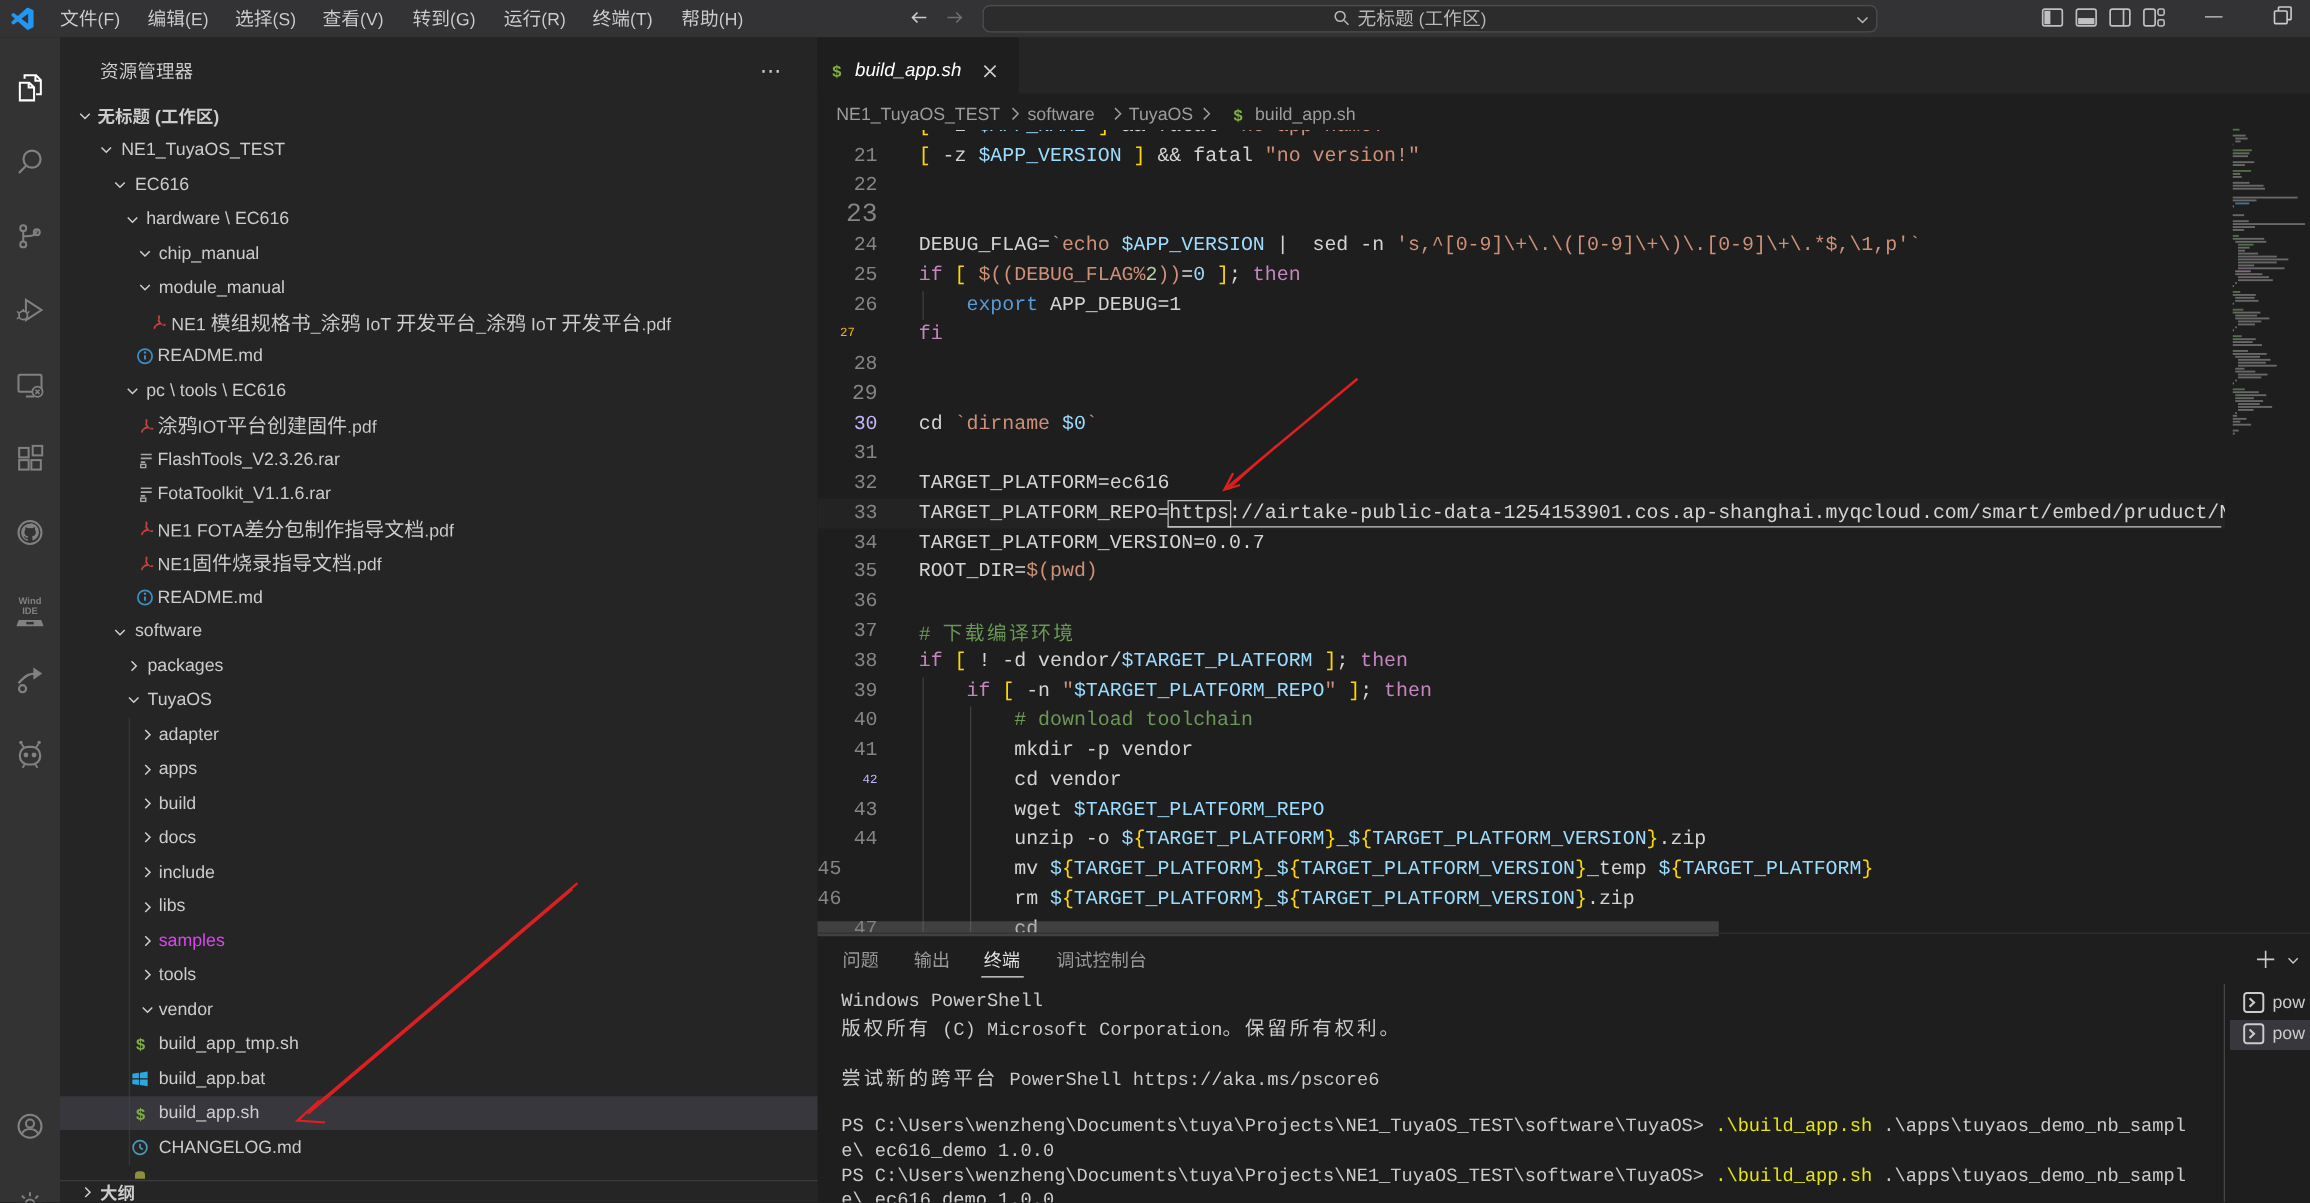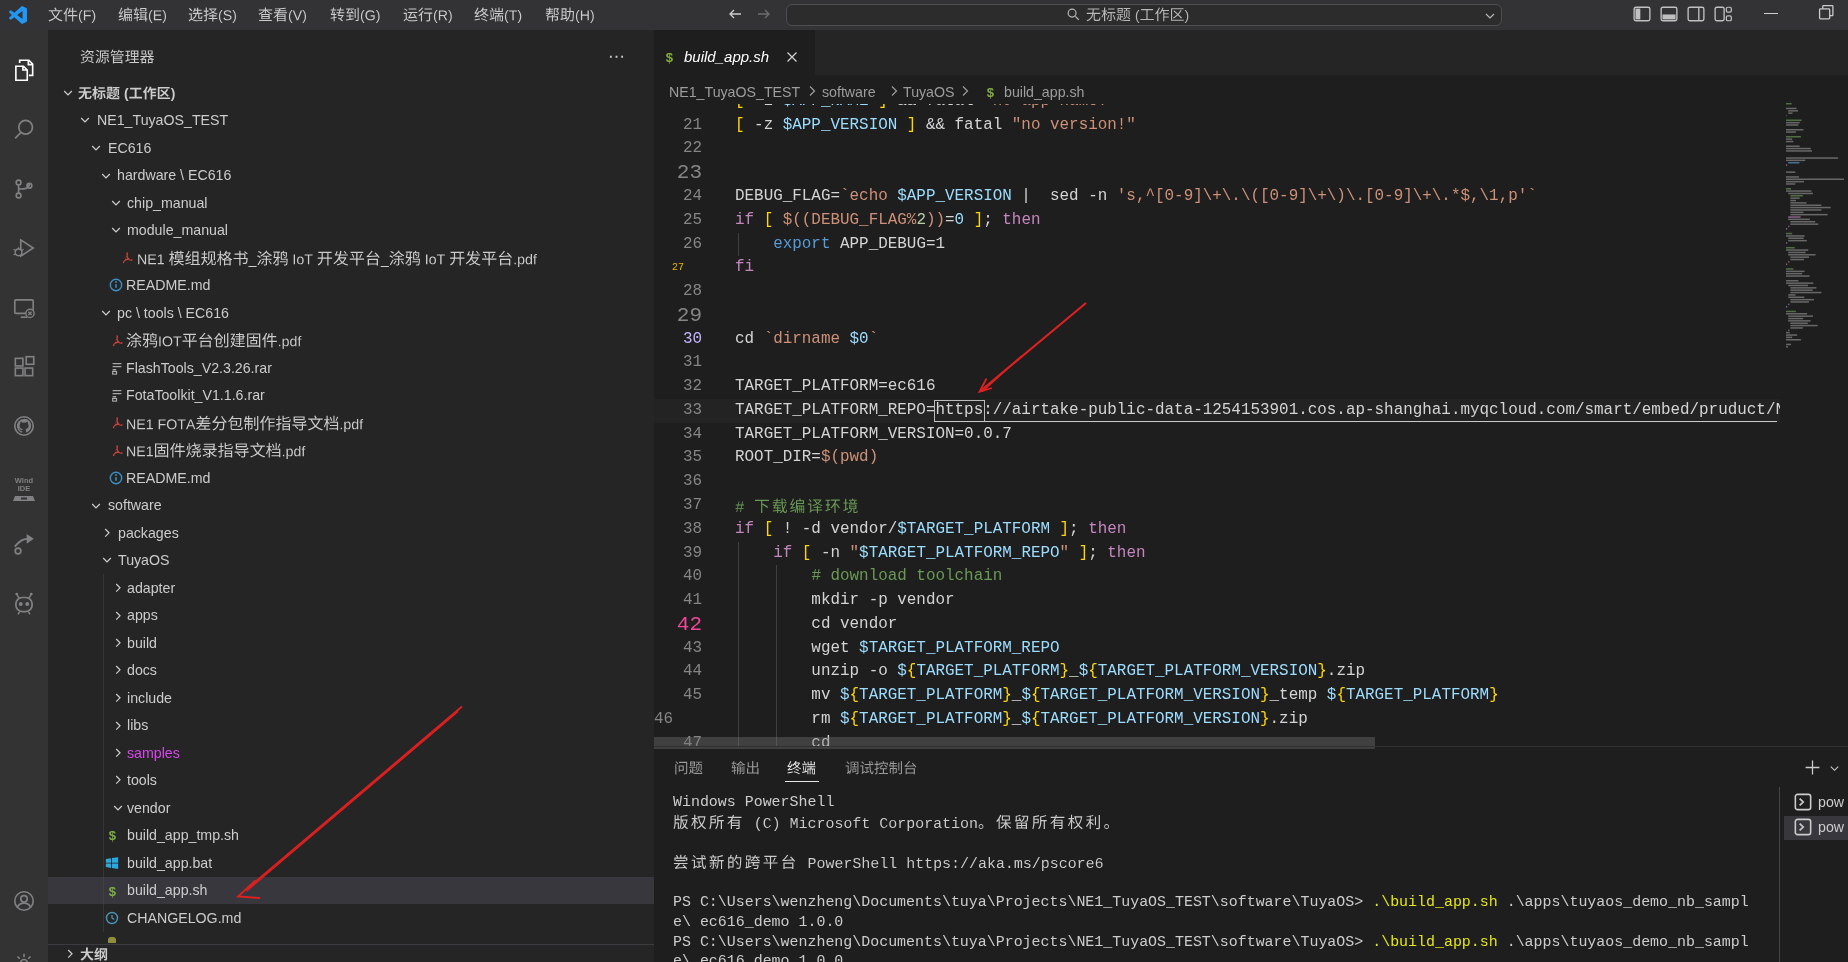--- a/index.html
+++ b/index.html
@@ -353,37 +353,37 @@
 </div>
 <div style="position:absolute;left:654px;top:106px;width:48px;height:640px;overflow:hidden">
 <div style="position:absolute;left:0;top:7.6px;width:48px;height:23.77px;line-height:23.77px;font-family:'Liberation Mono';font-size:15.92px;color:#858585;text-align:right;white-space:pre">21</div>
 <div style="position:absolute;left:0;top:31.4px;width:48px;height:23.77px;line-height:23.77px;font-family:'Liberation Mono';font-size:15.92px;color:#858585;text-align:right;white-space:pre">22</div>
 <div style="position:absolute;left:0;top:55.2px;width:48px;height:23.77px;line-height:23.77px;font-family:'Liberation Mono';font-size:21px;color:#858585;text-align:right;white-space:pre">23</div>
 <div style="position:absolute;left:0;top:78.9px;width:48px;height:23.77px;line-height:23.77px;font-family:'Liberation Mono';font-size:15.92px;color:#858585;text-align:right;white-space:pre">24</div>
 <div style="position:absolute;left:0;top:102.7px;width:48px;height:23.77px;line-height:23.77px;font-family:'Liberation Mono';font-size:15.92px;color:#858585;text-align:right;white-space:pre">25</div>
 <div style="position:absolute;left:0;top:126.5px;width:48px;height:23.77px;line-height:23.77px;font-family:'Liberation Mono';font-size:15.92px;color:#858585;text-align:right;white-space:pre">26</div>
 <div style="position:absolute;left:0;top:150.2px;width:48px;height:23.77px;line-height:23.77px;font-family:'Liberation Mono';font-size:10px;color:#eab308;text-align:center;white-space:pre">27</div>
 <div style="position:absolute;left:0;top:174.0px;width:48px;height:23.77px;line-height:23.77px;font-family:'Liberation Mono';font-size:15.92px;color:#858585;text-align:right;white-space:pre">28</div>
-<div style="position:absolute;left:0;top:197.8px;width:48px;height:23.77px;line-height:23.77px;font-family:'Liberation Mono';font-size:21px;color:#858585;text-align:right;white-space:pre">29</div>
+<div style="position:absolute;left:0;top:197.8px;width:48px;height:23.77px;line-height:23.77px;font-family:'Liberation Mono';font-size:17px;color:#858585;text-align:right;white-space:pre">29</div>
 <div style="position:absolute;left:0;top:221.5px;width:48px;height:23.77px;line-height:23.77px;font-family:'Liberation Mono';font-size:15.92px;color:#c4b5fd;text-align:right;white-space:pre">30</div>
 <div style="position:absolute;left:0;top:245.3px;width:48px;height:23.77px;line-height:23.77px;font-family:'Liberation Mono';font-size:15.92px;color:#858585;text-align:right;white-space:pre">31</div>
 <div style="position:absolute;left:0;top:269.1px;width:48px;height:23.77px;line-height:23.77px;font-family:'Liberation Mono';font-size:15.92px;color:#858585;text-align:right;white-space:pre">32</div>
 <div style="position:absolute;left:0;top:292.9px;width:48px;height:23.77px;line-height:23.77px;font-family:'Liberation Mono';font-size:15.92px;color:#858585;text-align:right;white-space:pre">33</div>
 <div style="position:absolute;left:0;top:316.6px;width:48px;height:23.77px;line-height:23.77px;font-family:'Liberation Mono';font-size:15.92px;color:#858585;text-align:right;white-space:pre">34</div>
 <div style="position:absolute;left:0;top:340.4px;width:48px;height:23.77px;line-height:23.77px;font-family:'Liberation Mono';font-size:15.92px;color:#858585;text-align:right;white-space:pre">35</div>
 <div style="position:absolute;left:0;top:364.2px;width:48px;height:23.77px;line-height:23.77px;font-family:'Liberation Mono';font-size:15.92px;color:#858585;text-align:right;white-space:pre">36</div>
 <div style="position:absolute;left:0;top:387.9px;width:48px;height:23.77px;line-height:23.77px;font-family:'Liberation Mono';font-size:15.92px;color:#858585;text-align:right;white-space:pre">37</div>
 <div style="position:absolute;left:0;top:411.7px;width:48px;height:23.77px;line-height:23.77px;font-family:'Liberation Mono';font-size:15.92px;color:#858585;text-align:right;white-space:pre">38</div>
 <div style="position:absolute;left:0;top:435.5px;width:48px;height:23.77px;line-height:23.77px;font-family:'Liberation Mono';font-size:15.92px;color:#858585;text-align:right;white-space:pre">39</div>
 <div style="position:absolute;left:0;top:459.2px;width:48px;height:23.77px;line-height:23.77px;font-family:'Liberation Mono';font-size:15.92px;color:#858585;text-align:right;white-space:pre">40</div>
 <div style="position:absolute;left:0;top:483.0px;width:48px;height:23.77px;line-height:23.77px;font-family:'Liberation Mono';font-size:15.92px;color:#858585;text-align:right;white-space:pre">41</div>
-<div style="position:absolute;left:0;top:506.8px;width:48px;height:23.77px;line-height:23.77px;font-family:'Liberation Mono';font-size:21px;color:#ec4899;text-align:right;white-space:pre">42</div>
+<div style="position:absolute;left:0;top:506.8px;width:48px;height:23.77px;line-height:23.77px;font-family:'Liberation Mono';font-size:10px;color:#c4b5fd;text-align:right;white-space:pre">42</div>
 <div style="position:absolute;left:0;top:530.6px;width:48px;height:23.77px;line-height:23.77px;font-family:'Liberation Mono';font-size:15.92px;color:#858585;text-align:right;white-space:pre">43</div>
 <div style="position:absolute;left:0;top:554.3px;width:48px;height:23.77px;line-height:23.77px;font-family:'Liberation Mono';font-size:15.92px;color:#858585;text-align:right;white-space:pre">44</div>
-<div style="position:absolute;left:0;top:578.1px;width:48px;height:23.77px;line-height:23.77px;font-family:'Liberation Mono';font-size:15.92px;color:#858585;text-align:right;white-space:pre">45</div>
+<div style="position:absolute;left:0;top:578.1px;width:48px;height:23.77px;line-height:23.77px;font-family:'Liberation Mono';font-size:15.92px;color:#858585;text-align:left;white-space:pre">45</div>
 <div style="position:absolute;left:0;top:601.9px;width:48px;height:23.77px;line-height:23.77px;font-family:'Liberation Mono';font-size:15.92px;color:#858585;white-space:pre">46</div>
 <div style="position:absolute;left:0;top:625.6px;width:48px;height:23.77px;line-height:23.77px;font-family:'Liberation Mono';font-size:15.92px;color:#858585;text-align:right;white-space:pre">47</div>
 </div>
 <div style="position:absolute;left:654px;top:737px;width:721px;height:12px;background:rgba(121,121,121,.38)"></div>
 <svg style="position:absolute;left:1786px;top:102px" width="62" height="260">
       <rect x="0.0" y="1.0" width="5.6" height="1.5" fill="#6a9955" opacity=".66"></rect>
       <rect x="0.0" y="5.7" width="10.5" height="1.5" fill="#8f8f8f" opacity=".66"></rect>
       <rect x="2.2" y="8.1" width="9.9" height="1.5" fill="#8f8f8f" opacity=".66"></rect>
       <rect x="2.2" y="10.4" width="4.3" height="1.5" fill="#8f8f8f" opacity=".66"></rect>
       <rect x="0.0" y="12.8" width="0.6" height="1.5" fill="#8f8f8f" opacity=".66"></rect>

